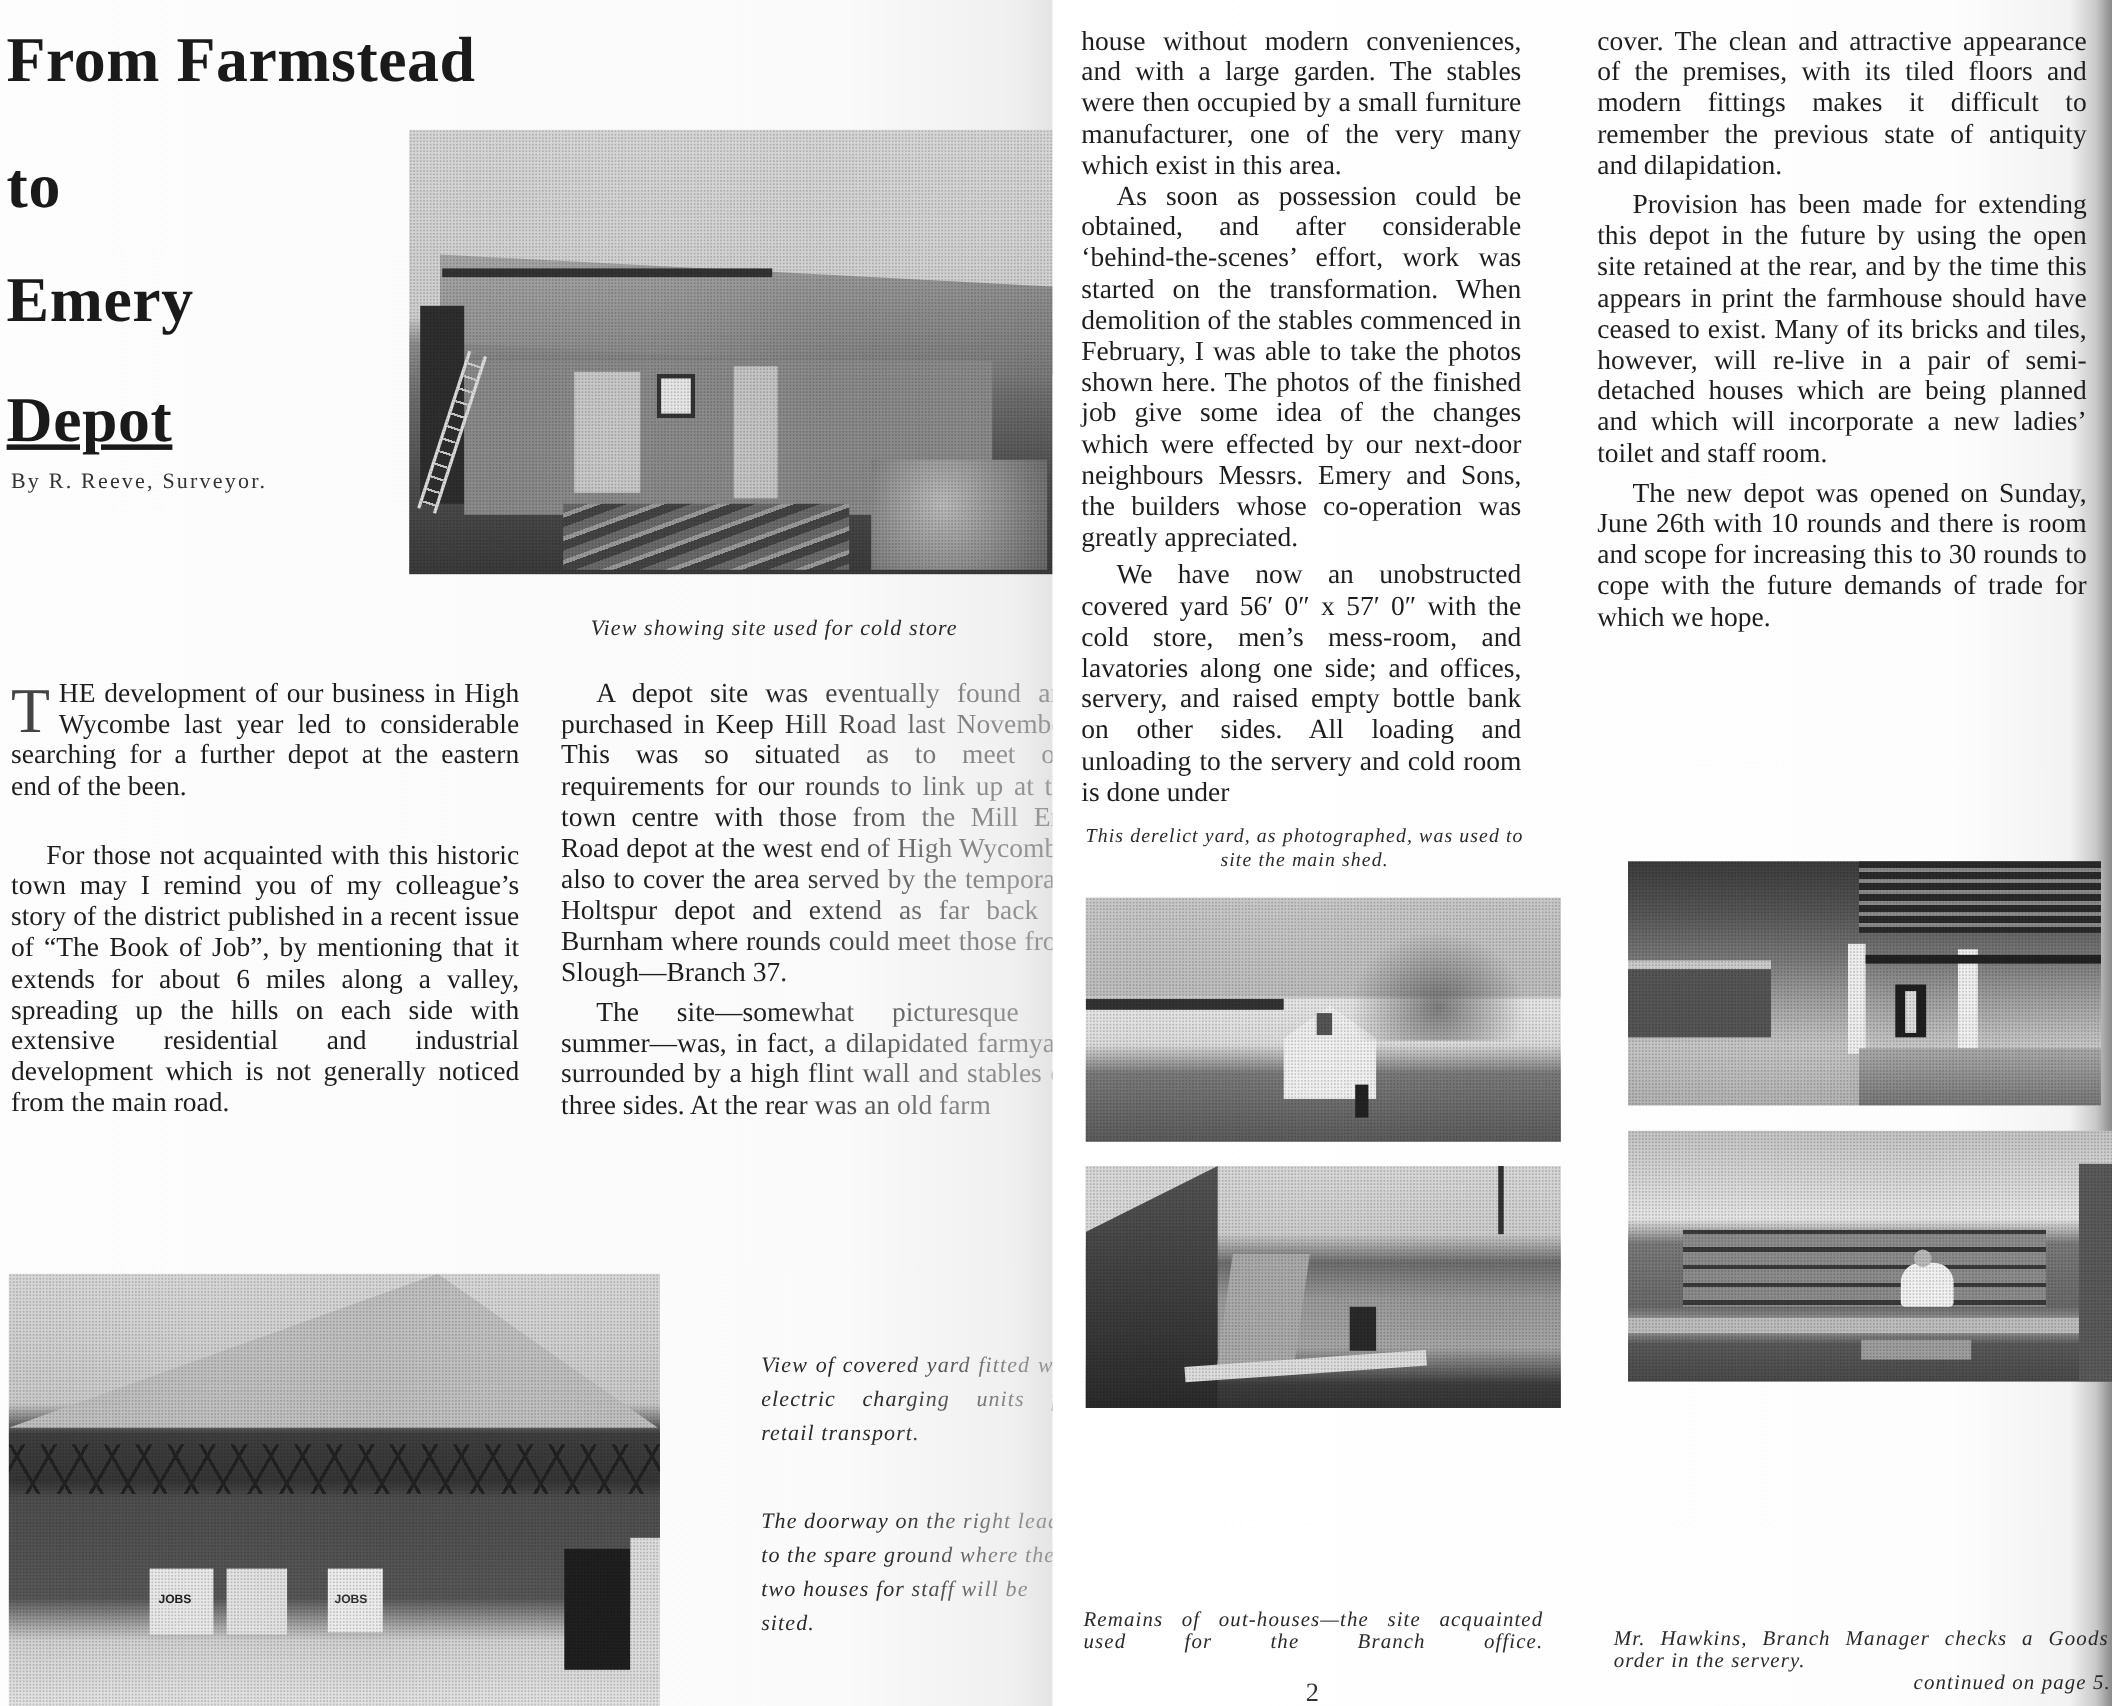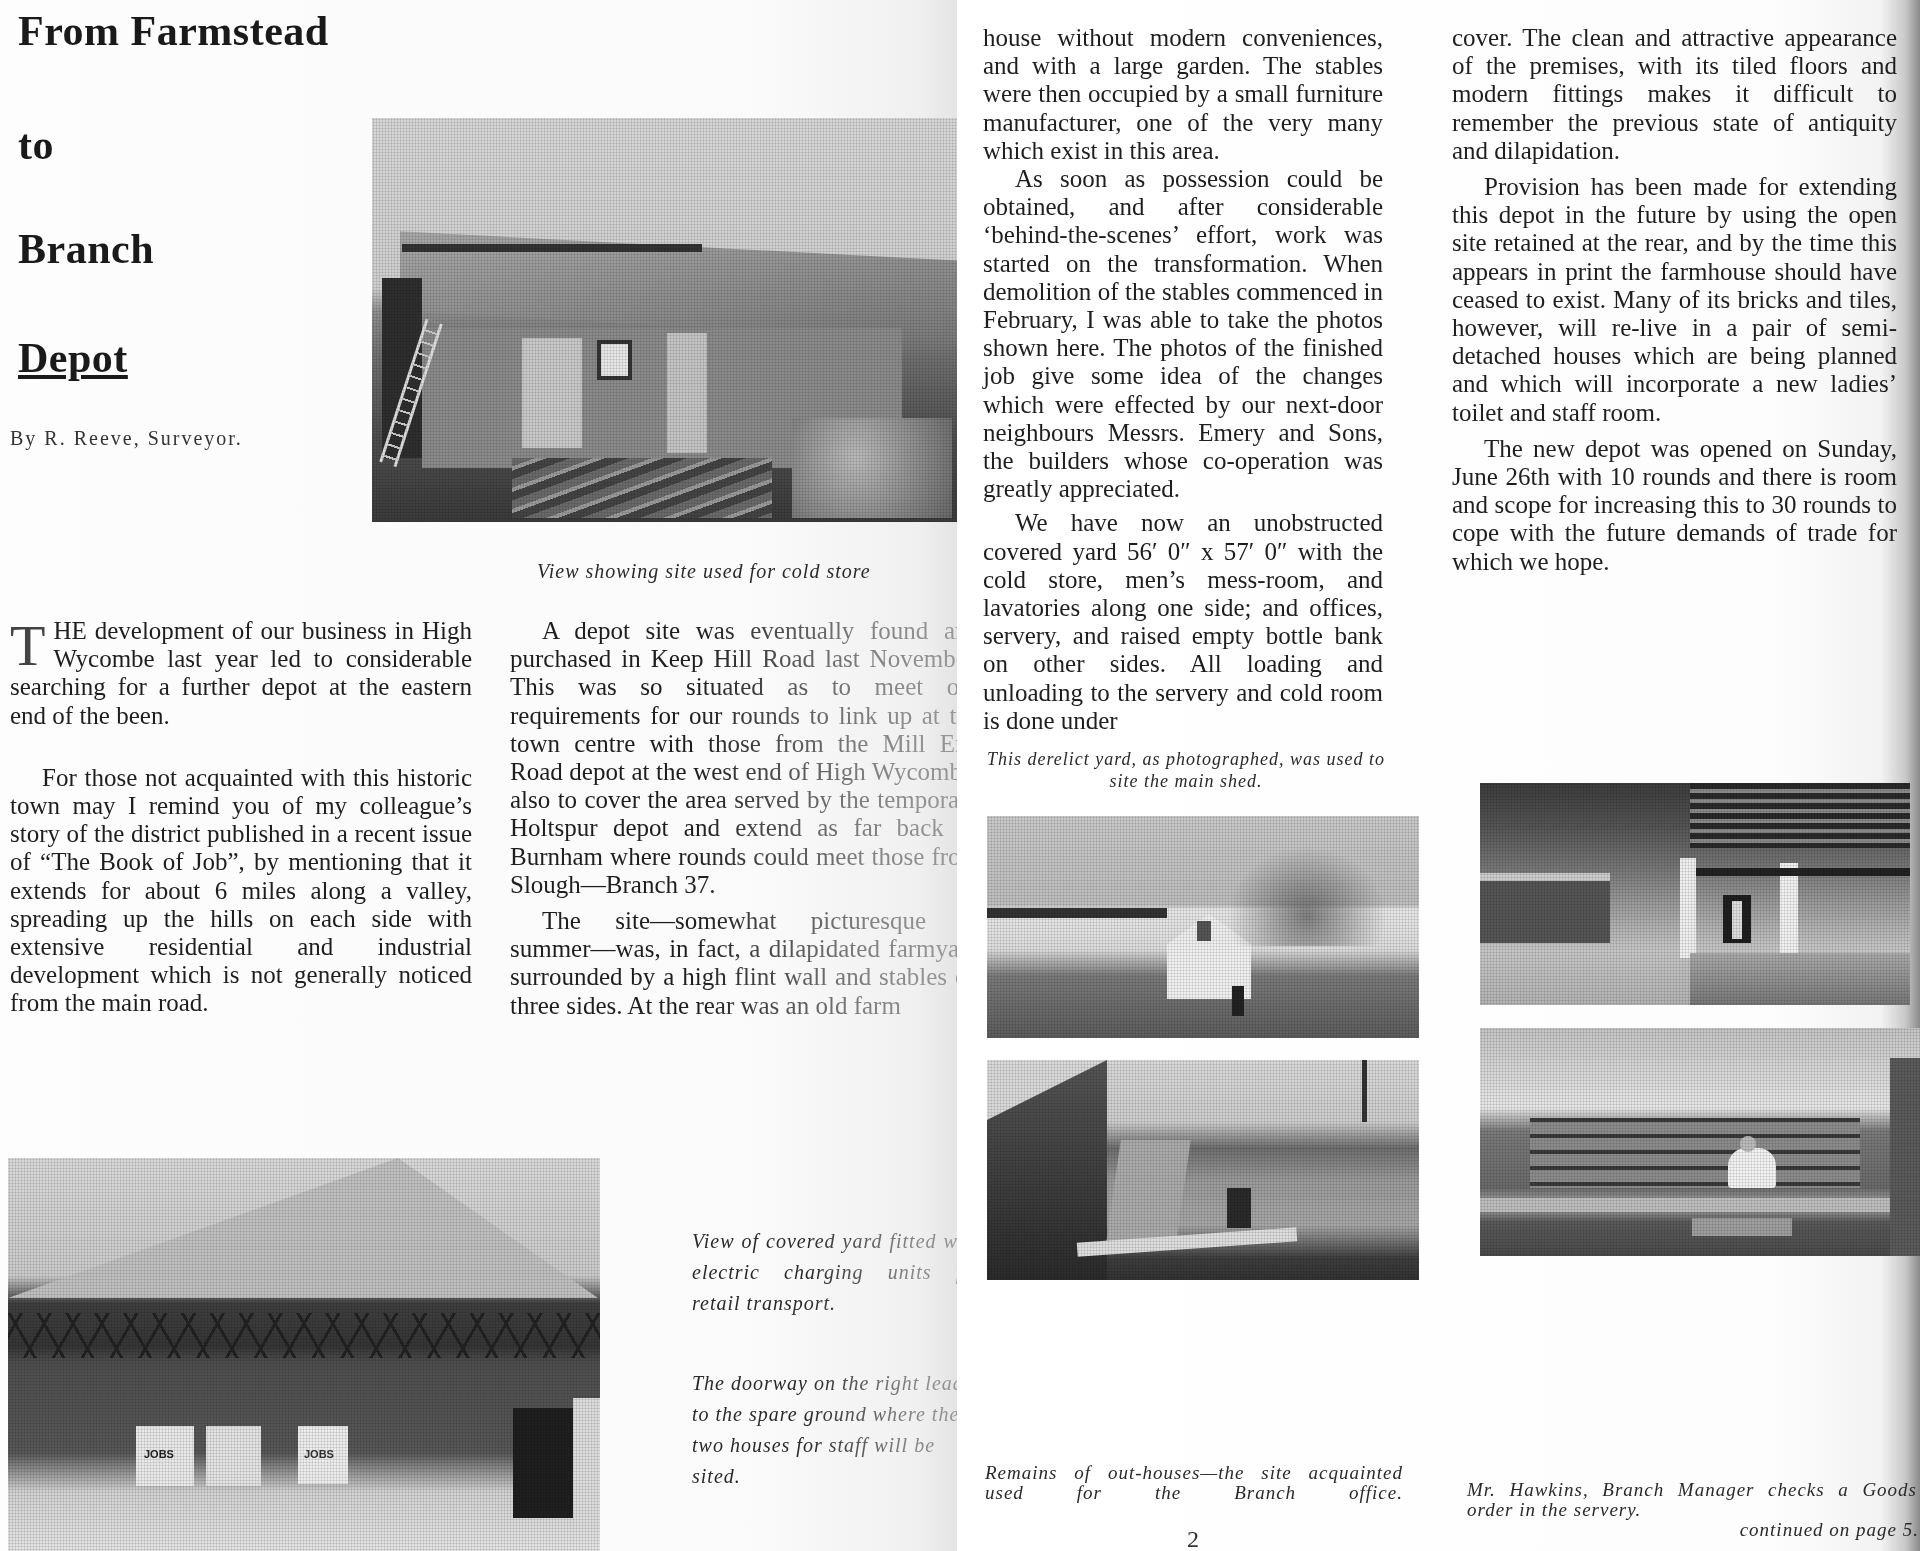--- a/index.html
+++ b/index.html
@@ -4,21 +4,21 @@
 <style>
   * { box-sizing: border-box; margin: 0; padding: 0; }
   html, body { width: 1920px; height: 1551px; overflow: hidden; background: #fff; }
   body { position: relative; font-family: "Liberation Serif", "DejaVu Serif", serif; color: #1c1c1c; }
 
   .page { position: absolute; top: 0; height: 1551px; overflow: hidden; }
   .page-left { left: 0; width: 957px; background: linear-gradient(90deg, #fdfdfd 0%, #fafafa 80%, #f0f0f0 96%, #e4e4e4 100%); }
   .page-right { left: 957px; width: 963px; background: linear-gradient(90deg, #fff 0%, #fdfdfd 85%, #f2f2f2 96%, #c8c8c8 98.5%, #8a8a8a 100%); }
 
   
-  .title-line { position: absolute; left: 18px; font-weight: bold; font-size: 42px; letter-spacing: 0.5px; color: #1a1a1a; font-family: "Liberation Serif", serif; line-height: 1; }
+  .title-line { position: absolute; left: 6px; font-weight: bold; font-size: 58px; letter-spacing: 0.5px; color: #1a1a1a; font-family: "Liberation Serif", serif; line-height: 1; margin-top: 16px; }
   .byline { position: absolute; left: 10px; top: 427px; font-size: 20px; letter-spacing: 2px; color: #333; }
 
   
   .col { position: absolute; font-size: 25px; line-height: 28.2px; text-align: justify; color: #1e1e1e; margin-top: 12px; }
   .col p { text-indent: 0; }
   .col p + p { margin-top: 8px; }
   .col p.indent { text-indent: 32px; }
   .col p.gap { margin-top: 34px; }
   .dropcap { float: left; font-size: 58px; line-height: 50px; margin: 4px 8px 0 0; color: #444; }
   .fade-right { -webkit-mask-image: linear-gradient(90deg, #000 40%, rgba(0,0,0,0.55) 75%, rgba(0,0,0,0.35) 100%); mask-image: linear-gradient(90deg, #000 40%, rgba(0,0,0,0.55) 75%, rgba(0,0,0,0.35) 100%); filter: blur(0.4px); }
@@ -33,21 +33,21 @@
 
   .page-number { position: absolute; font-size: 24px; color: #333; }
 </style>
 </head>
 <body>
 
 <div class="page page-left">
 
   <div class="title-line" style="top:10px;">From Farmstead</div>
   <div class="title-line" style="top:124px;">to</div>
-  <div class="title-line" style="top:228px;">Branch</div>
+  <div class="title-line" style="top:228px;">Emery</div>
   <div class="title-line" style="top:337px;text-decoration:underline;">Depot</div>
   <div class="byline">By R. Reeve, Surveyor.</div>
 
   <div class="photo" style="left:372px; top:118px; width:585px; height:404px; background:linear-gradient(180deg,#d6d6d6 0%,#cfcfcf 42%,#8d8d8d 48%,#6e6e6e 60%,#505050 78%,#3a3a3a 100%);">
 
     <div class="ph-shape" style="left:28px; top:128px; width:560px; height:80px; background:linear-gradient(170deg,#a8a8a8,#7a7a7a); transform:skewY(3deg);"></div>
     <div class="ph-shape" style="left:30px; top:126px; width:300px; height:8px; background:#333;"></div>
 
     <div class="ph-shape" style="left:10px; top:160px; width:40px; height:180px; background:#2e2e2e;"></div>
     <div class="ph-shape" style="left:50px; top:210px; width:480px; height:140px; background:#8a8a8a;"></div>

